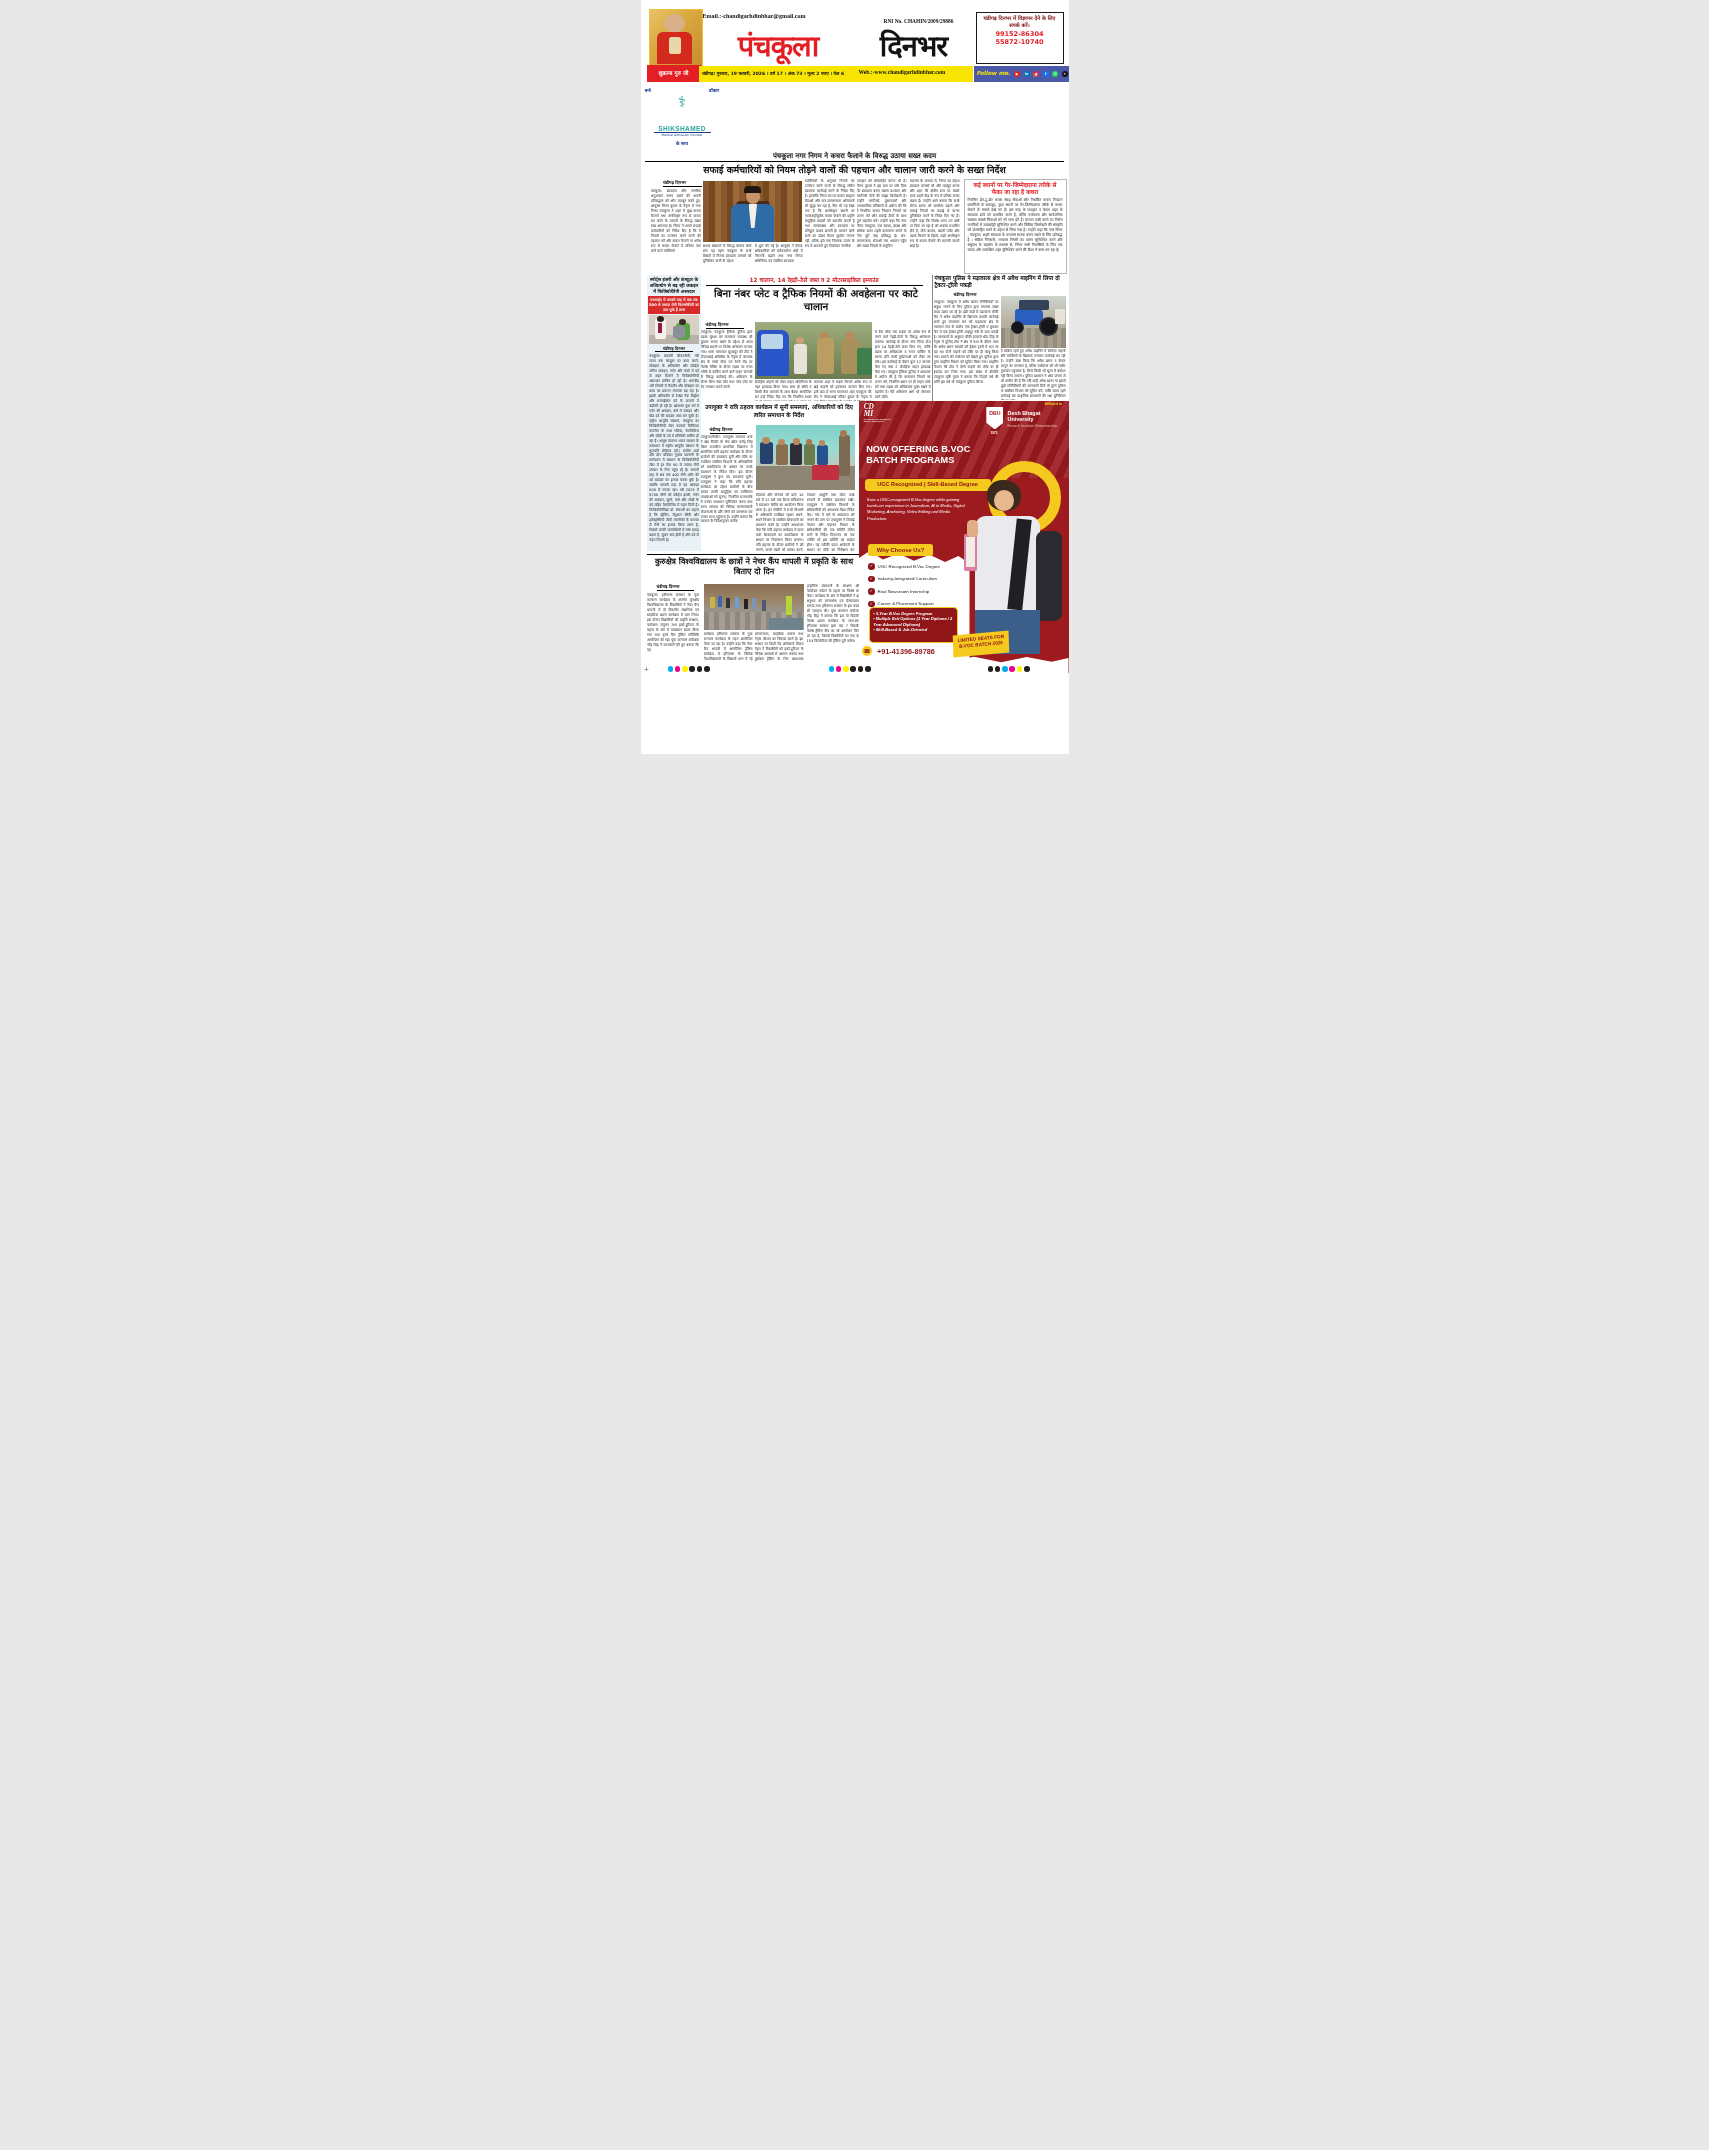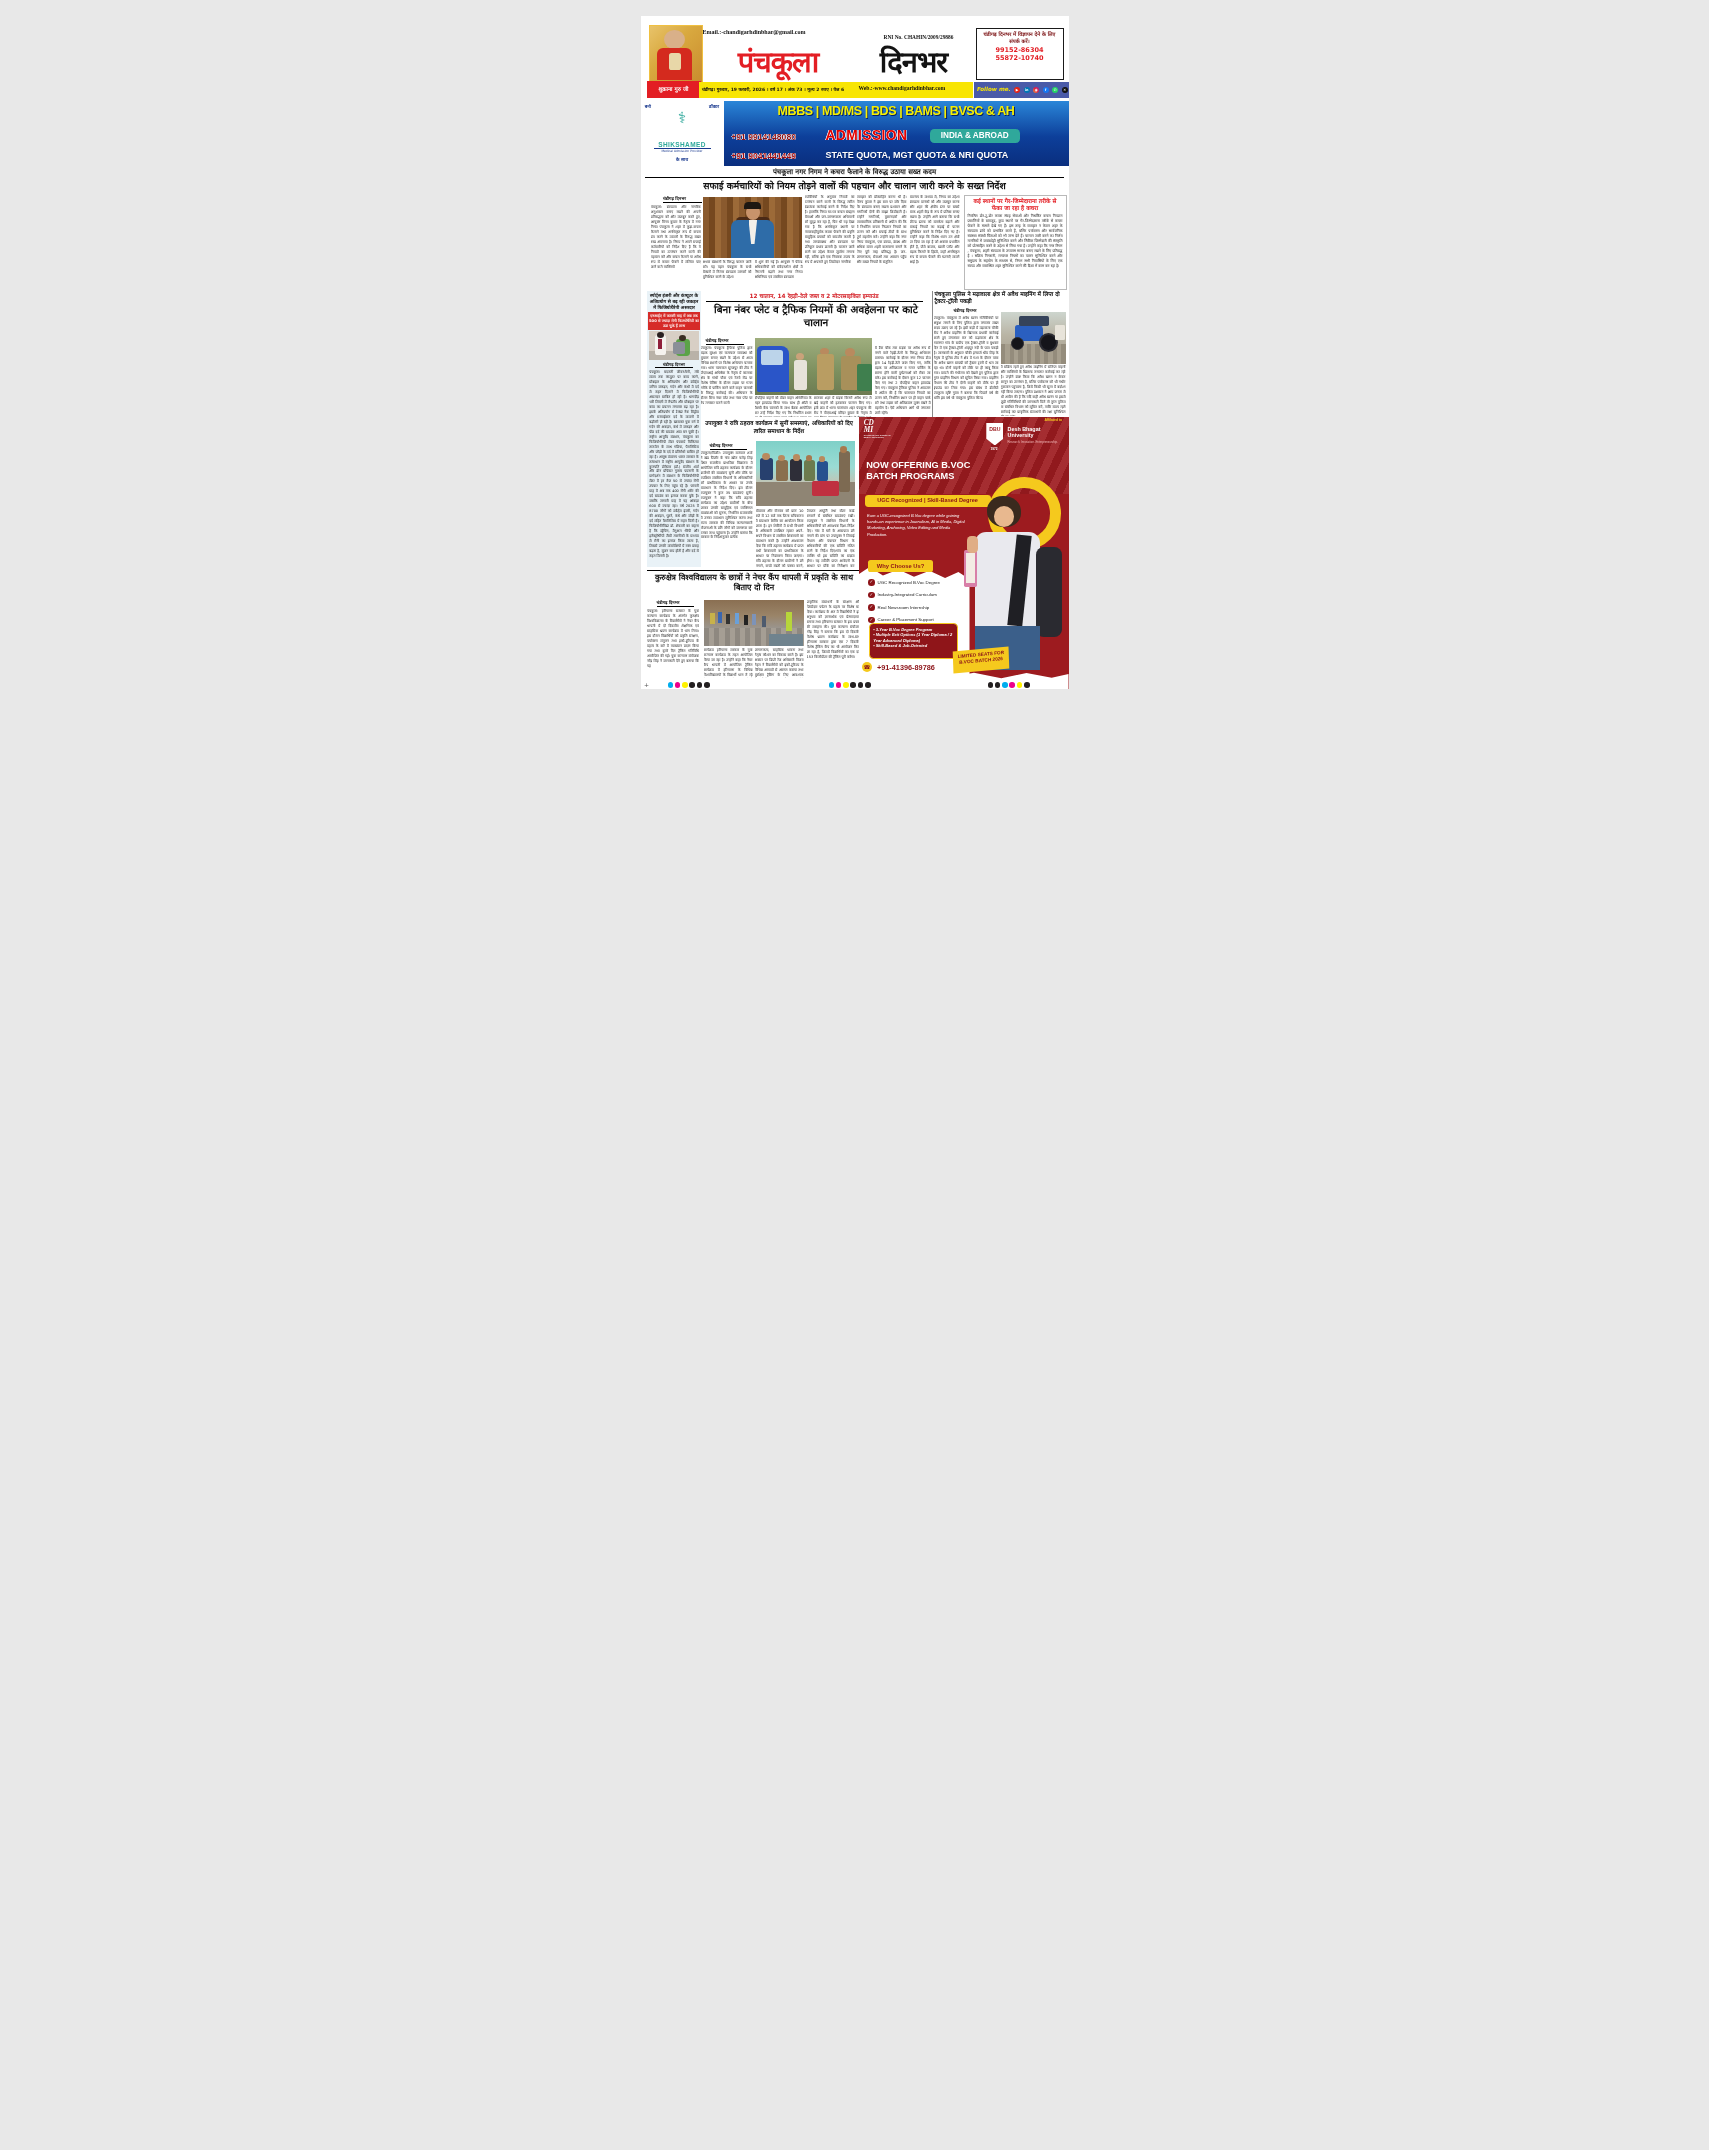--- a/index.html
+++ b/index.html
@@ -1,16 +1,16 @@
 <!DOCTYPE html>
 <html style="font-size:6.9px"><head>
 <meta charset="utf-8">
 <style>
   html,body{margin:0;padding:0;background:#e8e8e8;}
-  #page{position:relative;width:428px;height:673px;margin:16px auto;background:#ffffff;overflow:hidden;
+  #page{position:relative;width:428px;height:754px;margin:0 auto;background:#ffffff;overflow:hidden;
         font-family:"DejaVu Sans",sans-serif;color:#111;}
   .abs{position:absolute;}
   .serif{font-family:"Liberation Serif","DejaVu Serif",serif;}
   .sans{font-family:"Liberation Sans","DejaVu Sans",sans-serif;}
   .b{font-weight:bold;}
   .i{font-style:italic;}
   .ctr{text-align:center;}
   .jst{text-align:justify;}
   .col{font-size:3.5px;line-height:1.42;text-align:justify;overflow:hidden;color:#141414;}
   .byline{font-size:4.3px;font-weight:bold;border-bottom:0.7px solid #000;padding-bottom:0.9px;}
@@ -75,32 +75,20 @@
 
   <div class="abs" style="left:0;top:85px;width:428px;height:65px;">
     <div class="abs" style="left:0;top:0;width:83px;height:65px;background:#fff;">
       <span class="abs b" style="left:4.3px;top:2.2px;color:#1a3a8f;font-size:4.5px;">बनो</span>
       <span class="abs b" style="right:4.3px;top:2.2px;color:#1a3a8f;font-size:4.5px;position:absolute;">डॉक्टर</span>
       <div class="abs ctr" style="left:0;top:7.7px;width:83px;font-size:15.5px;color:#2fa89b;">⚕</div>
       <div class="abs ctr b sans" style="left:0;top:40px;width:83px;font-size:6.5px;color:#2fa89b;letter-spacing:0.4px;">SHIKSHAMED</div>
       <div class="abs ctr" style="left:0;top:47px;width:83px;font-size:3px;color:#1a3a8f;border-top:0.4px solid #1a3a8f;margin:0 13px;width:57px;padding-top:0.4px;">Medical Admission Provider</div>
       <div class="abs ctr b" style="left:0;top:55px;width:83px;color:#1a3a8f;font-size:4.5px;">के साथ</div>
     </div>
-    <div class="abs mbbsblue" style="left:83px;top:0;width:345px;height:65px;">
-      <div class="abs ctr b sans" style="left:0;top:3.4px;width:345px;font-size:12.5px;color:#f6ef00;letter-spacing:-0.4px;text-shadow:0.9px 0.9px 0 #062060;white-space:nowrap;">MBBS | MD/MS | BDS | BAMS | BVSC &amp; AH</div>
-      <div class="abs" style="left:0;top:27px;width:345px;height:20px;">
-        <span class="abs b sans outline-w" style="left:7.7px;top:4.3px;font-size:8.6px;color:#8c1318;white-space:nowrap;">+91 9914148080</span>
-        <span class="abs b sans outline-w" style="left:102px;top:0;font-size:13.8px;color:#e00000;letter-spacing:0.4px;">ADMISSION</span>
-        <span class="abs b sans tealbox" style="left:206px;top:0.9px;font-size:8.2px;padding:2.6px 11.2px;">INDIA &amp; ABROAD</span>
-      </div>
-      <div class="abs" style="left:0;top:47px;width:345px;height:17px;">
-        <span class="abs b sans outline-w" style="left:7.7px;top:2.6px;font-size:8.6px;color:#a01015;white-space:nowrap;">+91 9041441449</span>
-        <span class="abs b sans" style="left:102px;top:1.7px;font-size:9px;color:#fff;white-space:nowrap;text-shadow:0.6px 0.6px 0 #062060;">STATE QUOTA, MGT QUOTA &amp; NRI QUOTA</span>
-      </div>
-    </div>
   </div>
 
   <div class="abs ctr b" style="left:0;top:151px;width:428px;font-size:6.9px;">पंचकूला नगर निगम ने कचरा फैलाने के विरुद्ध उठाया सख्त कदम</div>
   <div class="abs rule" style="left:4.3px;top:161px;width:419px;height:1.3px;"></div>
   <div class="abs ctr b" style="left:0;top:163px;width:428px;font-size:9.2px;white-space:nowrap;overflow:hidden;">सफाई कर्मचारियों को नियम तोड़ने वालों की पहचान और चालान जारी करने के सख्त निर्देश</div>
 
   <div class="abs byline" style="left:22.4px;top:179px;width:39px;">चंडीगढ़ दिनभर</div>
 
   <div class="abs col" style="left:10.3px;top:189px;width:50px;height:84px;">पंचकूला: स्वच्छता और नागरिक अनुशासन बनाए रखने की अपनी प्रतिबद्धता को और मजबूत करते हुए, आयुक्त विनय कुमार के नेतृत्व में नगर निगम पंचकूला ने शहर में कूड़ा-कचरा फैलाने तथा अनधिकृत रूप से कचरा डंप करने के मामलों के विरुद्ध सख्त रुख अपनाया है। निगम ने अपने सफाई कर्मचारियों को निर्देश दिए हैं कि वे नियमों का उल्लंघन करने वालों की पहचान करें और कचरा फैलाने या अवैध रूप से कचरा फेंकने में संलिप्त पाए जाने वाले व्यक्तियों</div>
 

